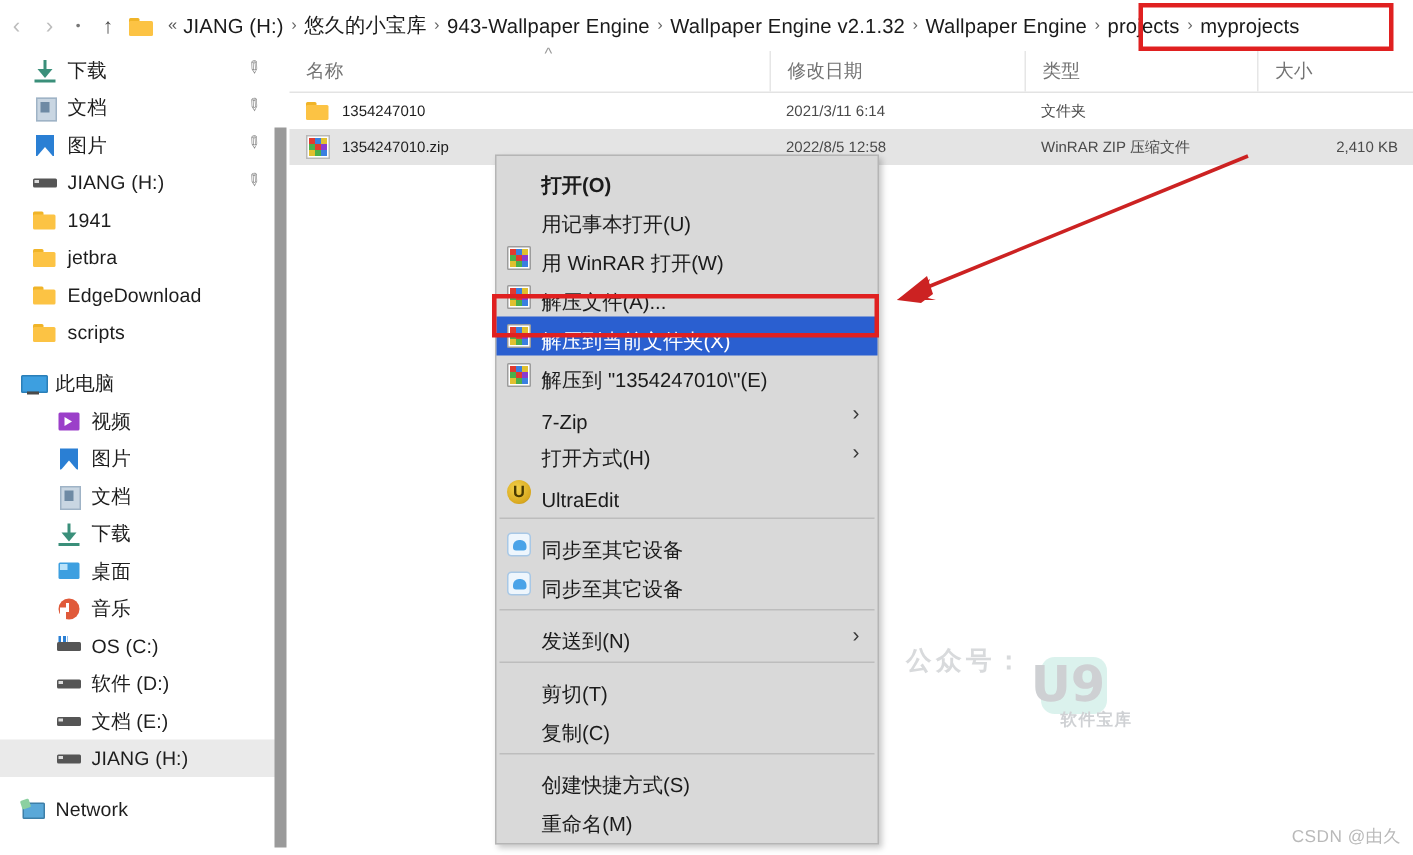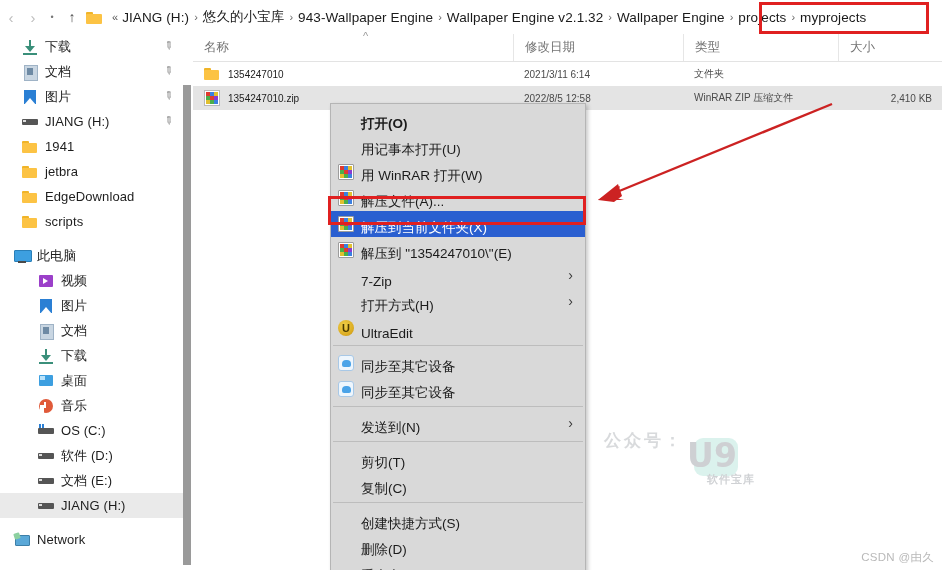--- a/index.html
+++ b/index.html
@@ -496,23 +496,20 @@
     <div class="mi">
       <span>复制(C)</span>
     </div>
 
     <div class="msep"></div>
 
     <div class="mi">
       <span>创建快捷方式(S)</span>
     </div>
     <div class="mi">
-      <span>删除(D)</span>
-    </div>
-    <div class="mi">
       <span>重命名(M)</span>
     </div>
 
   </div>
   <div class="ctx-highlight-box"></div>
 
   <svg class="arrow-svg" width="280" height="130" viewBox="0 0 280 130">
     <line x1="252" y1="14" x2="32" y2="104" stroke="#cc2222" stroke-width="2.4"></line>
     <polygon points="18,110 40,96 36,108 44,110" fill="#cc2222"></polygon>
     <polygon points="18,110 38,94 42,106 34,112" fill="#cc2222"></polygon>

